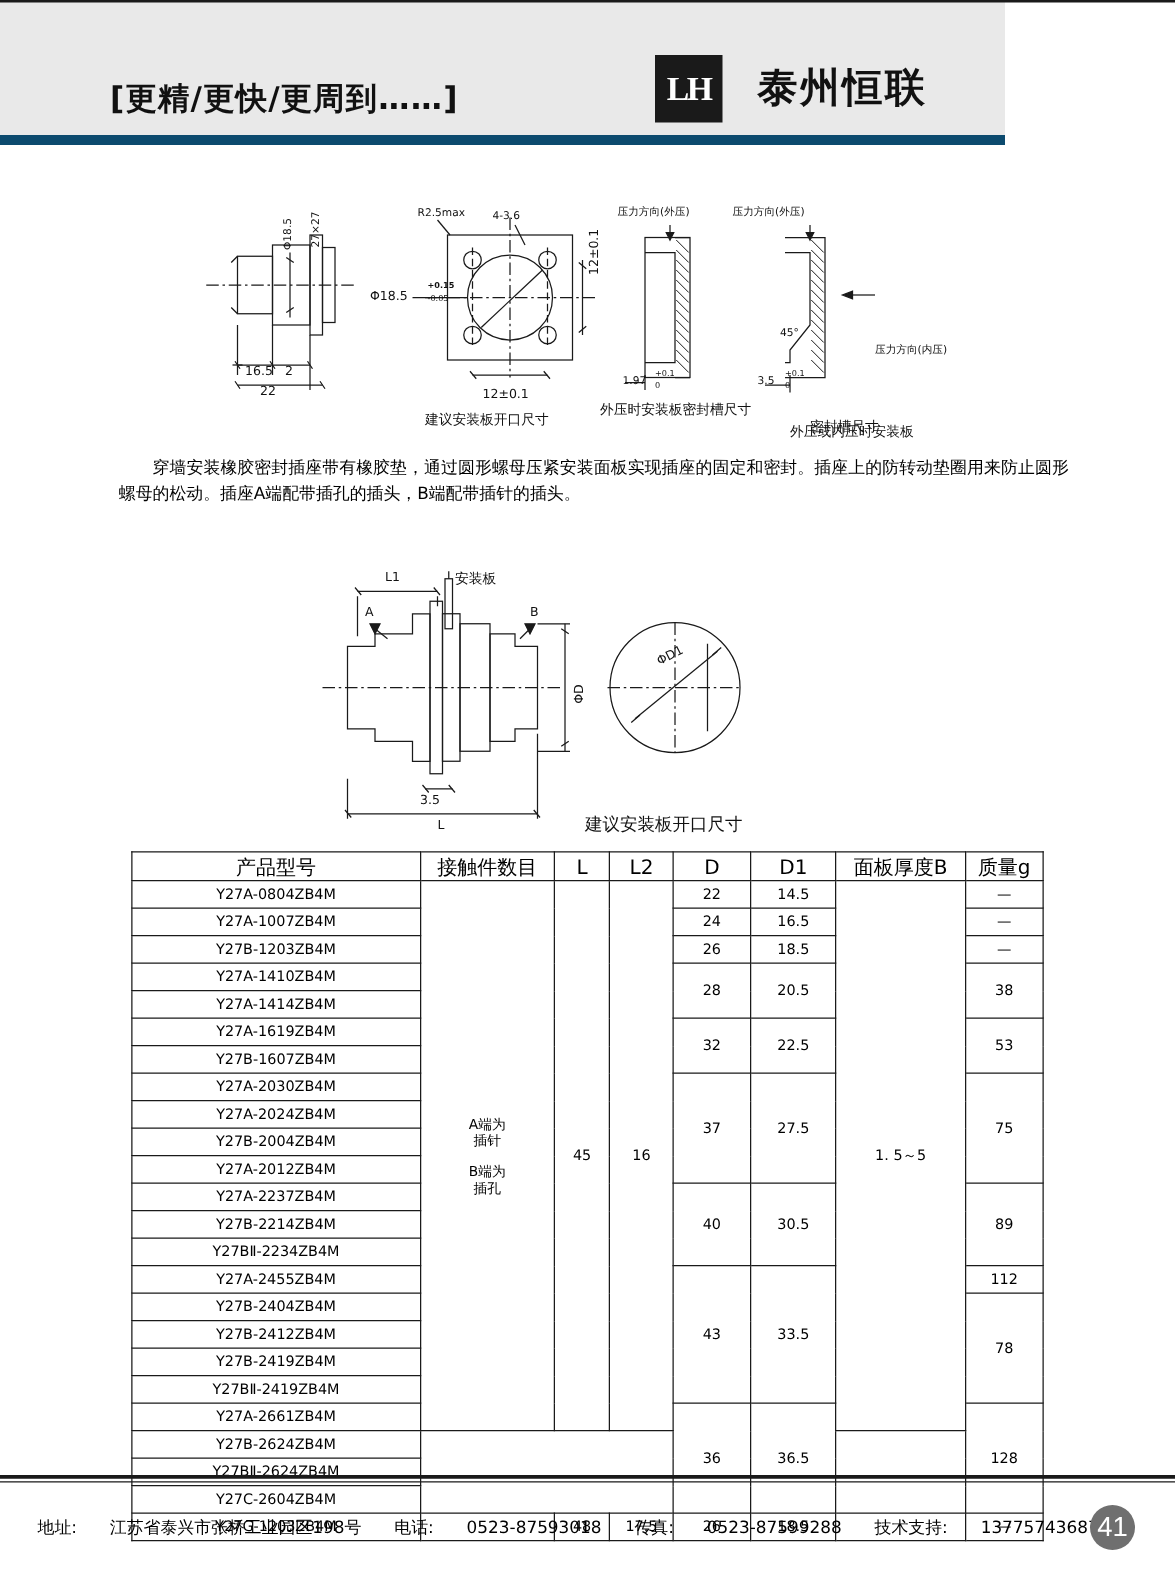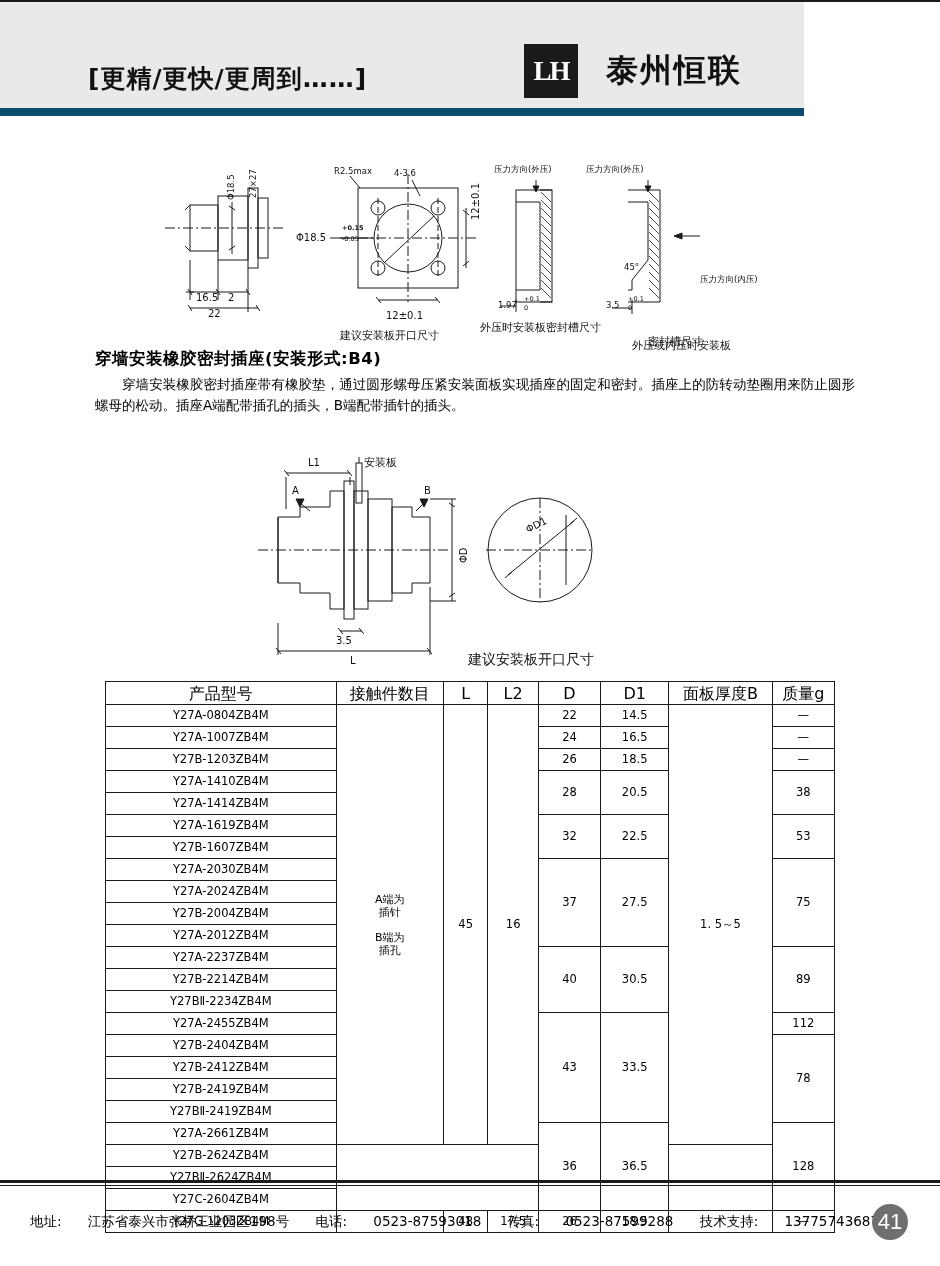--- a/index.html
+++ b/index.html
@@ -43,21 +43,21 @@
 
   
   .sec-title{
     position:absolute;left:95px;top:348px;font-size:16.5px;font-weight:bold;
     font-family:"DejaVu Sans","Liberation Sans",sans-serif;letter-spacing:0.5px;
   }
   .para{
     position:absolute;left:95px;width:760px;font-size:13.5px;line-height:21px;
     font-family:"DejaVu Sans","Liberation Sans",sans-serif;text-align:justify;
   }
-  .p1{top:374px;text-indent:27px;}
+  .p1{top:364px;text-indent:27px;}
   .p2{top:437px;text-indent:27px;}
 
   
   table.spec{
     position:absolute;left:105px;top:681px;width:730px;
     border-collapse:collapse;font-size:11.5px;
     font-family:"DejaVu Sans","Liberation Sans",sans-serif;
   }
   table.spec td,table.spec th{
     border:1px solid #1a1a1a;text-align:center;padding:0;font-weight:normal;
@@ -209,21 +209,20 @@
     <div class="dt s" style="left:586px;top:24px;">压力方向(外压)</div>
     <div class="dt s" style="left:700px;top:90px;margin-top:44px;">压力方向(内压)</div>
     <div class="dt s" style="left:624px;top:122px;">45°</div>
     <div class="dt s" style="left:606px;top:160px;">3.5</div>
     <div class="dt" style="left:628px;top:155px;font-size:6.5px;">+0.1</div>
     <div class="dt" style="left:628px;top:164px;font-size:6.5px;">0</div>
     <div class="dt cn" style="left:632px;top:178px;margin-top:20px;">外压或内压时安装板</div>
     <div class="dt cn" style="left:648px;top:194px;">密封槽尺寸</div>
   </div>
 
-  <div class="sec-title">穿墙安装橡胶密封插座(安装形式:B4)</div>
   <div class="para p1">穿墙安装橡胶密封插座带有橡胶垫，通过圆形螺母压紧安装面板实现插座的固定和密封。插座上的防转动垫圈用来防止圆形螺母的松动。插座A端配带插孔的插头，B端配带插针的插头。</div>
 
   <div class="figure" style="left:0;top:455px;width:940px;height:215px;">
     <svg width="940" height="215" style="position:absolute;left:0;top:0;">
       <g stroke="#1a1a1a" fill="none" stroke-width="1">
 
         <path d="M278,62 L278,128 M278,62 L300,62 L300,52 L330,52 L330,36 L344,36 L344,154 L330,154
                  L330,138 L300,138 L300,128 L278,128 Z"></path>
         <rect x="344" y="26" width="10" height="138"></rect>
         <rect x="354" y="36" width="14" height="118"></rect>

